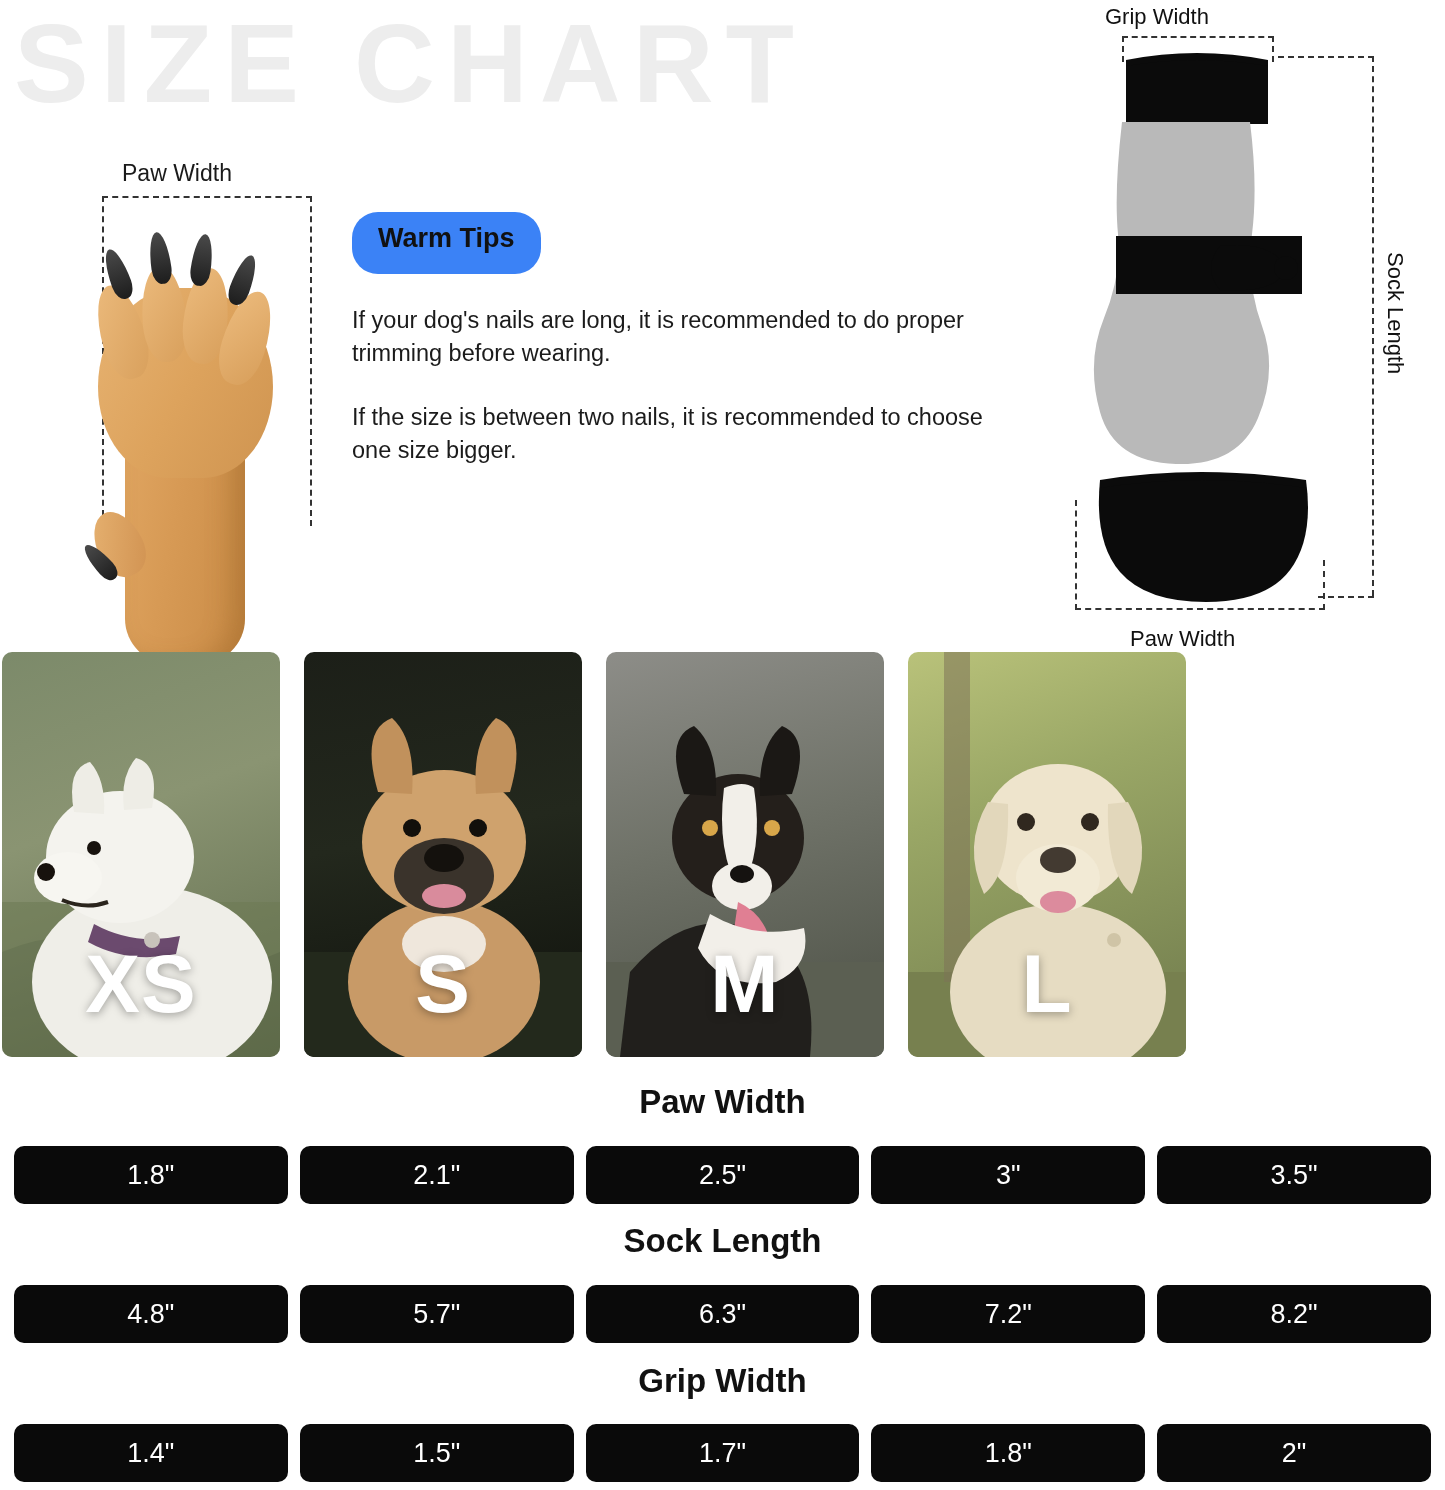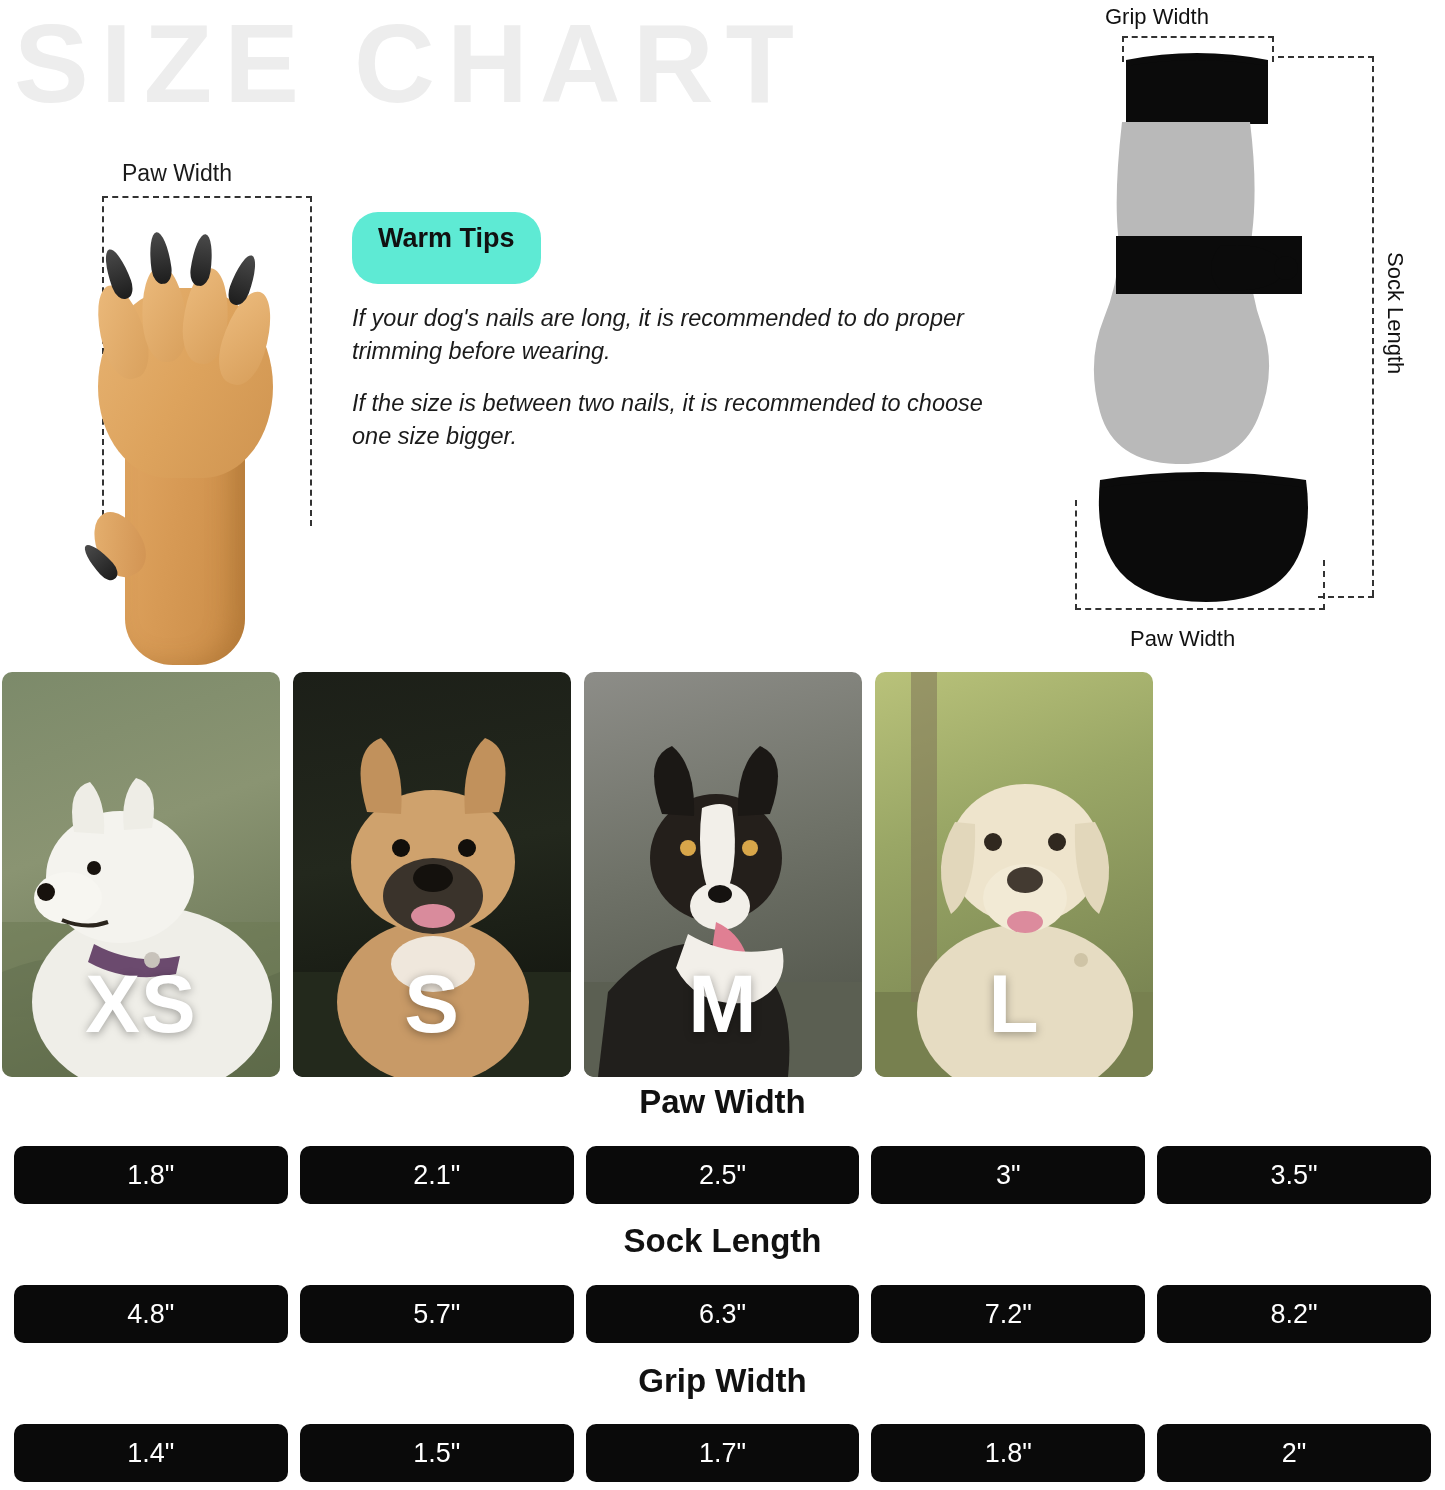--- a/index.html
+++ b/index.html
@@ -74,34 +74,33 @@
     position: absolute; left: 26px; top: 300px; width: 46px; height: 68px;
     background: linear-gradient(120deg,#e7b372,#d09150);
     border-radius: 50% 50% 45% 45% / 58% 58% 42% 42%;
     transform: rotate(-26deg);
   }
 
   
   .tips { position: absolute; left: 352px; top: 212px; width: 680px; }
   .tips-badge {
     display: inline-block;
-    background: #5eead4;
+    background: #3b82f6;
     color: #111;
     font-size: 27px;
     font-weight: 700;
-    padding: 11px 26px 30px;
+    padding: 11px 26px 20px;
     border-radius: 26px;
   }
   .tips p {
     font-size: 23.5px;
     line-height: 1.42;
     color: #1b1b1b;
-    margin-top: 18px;
+    margin-top: 30px;
     max-width: 660px;
-    font-style: italic;
   }
   .grip-label { position: absolute; left: 1105px; top: 4px; font-size: 22px; color: #111; }
   .grip-dim { position: absolute; left: 1122px; top: 36px; width: 152px; border-top: 2px dashed #333; }
   .grip-tick-l { position: absolute; left: 1122px; top: 36px; height: 26px; border-left: 2px dashed #333; }
   .grip-tick-r { position: absolute; left: 1272px; top: 36px; height: 26px; border-left: 2px dashed #333; }
 
   .sock-svg { position: absolute; left: 1060px; top: 50px; }
 
   .sl-dim { position: absolute; left: 1372px; top: 56px; height: 540px; border-left: 2px dashed #333; }
   .sl-top { position: absolute; left: 1278px; top: 56px; width: 96px; border-top: 2px dashed #333; }
@@ -115,21 +114,21 @@
 
   .pw2-dim { position: absolute; left: 1075px; top: 608px; width: 250px; border-top: 2px dashed #333; }
   .pw2-l { position: absolute; left: 1075px; top: 500px; height: 110px; border-left: 2px dashed #333; }
   .pw2-r { position: absolute; left: 1323px; top: 560px; height: 50px; border-left: 2px dashed #333; }
   .pw2-label { position: absolute; left: 1130px; top: 626px; font-size: 22px; color: #111; }
 
   
   .dogs {
     position: absolute; left: 0; top: 652px;
     width: 1445px; height: 410px;
-    display: flex; gap: 13px; padding: 0 2px; margin-top: 20px;
+    display: flex; gap: 24px; padding: 0 2px;
   }
   .dog-card {
     position: relative;
     width: 278px; height: 405px;
     border-radius: 10px;
     overflow: hidden;
   }
   .dog-size {
     position: absolute; left: 0; right: 0; bottom: 26px;
     text-align: center;

